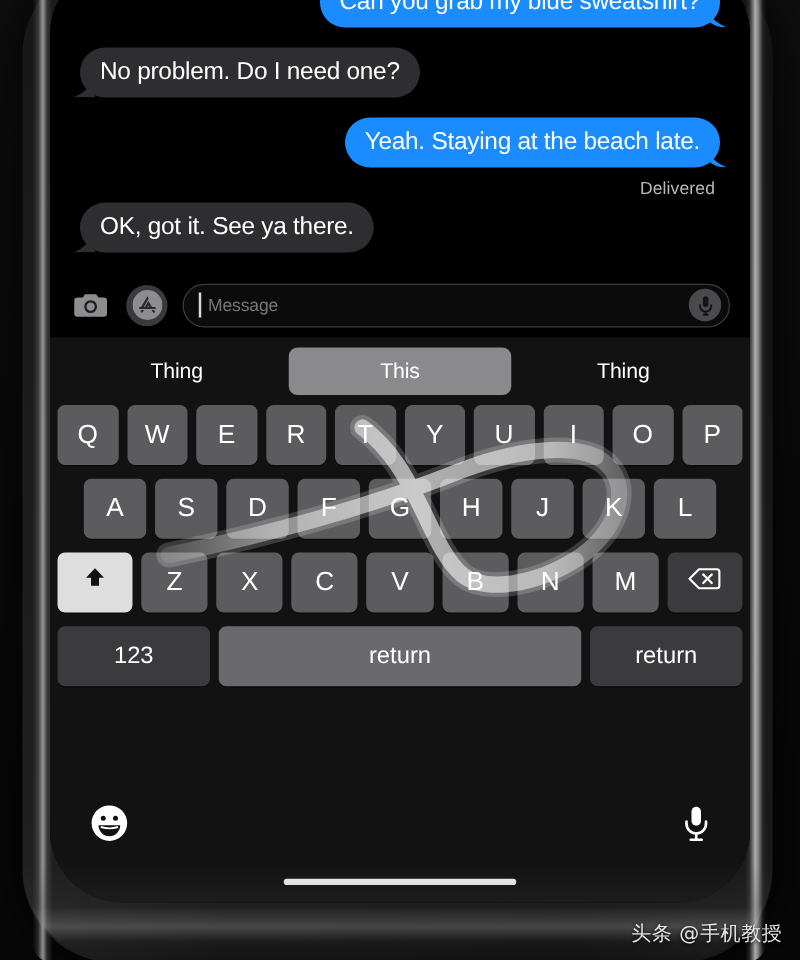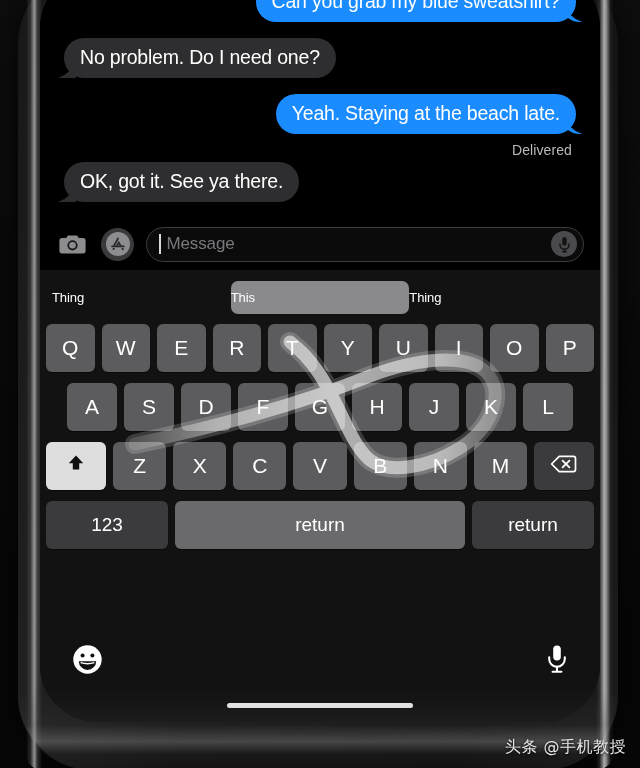--- a/index.html
+++ b/index.html
@@ -200,21 +200,21 @@
   }
   #caret {
     width: 2.4px;
     height: 20px;
     background: #d8d8d8;
     flex: 0 0 auto;
     margin-right: 5px;
   }
   #message-placeholder {
     flex: 1 1 auto;
-    font-size: 17px;
+    font-size: 14px;
     color: #79797d;
     letter-spacing: -0.1px;
   }
   #dictate-btn {
     width: 26px;
     height: 26px;
     border-radius: 50%;
     background: #4a4a4d;
     display: flex;
     align-items: center;
@@ -236,22 +236,22 @@
   #predictive {
     height: 54px;
     display: flex;
     align-items: center;
     justify-content: space-between;
     padding: 0 12px;
     box-sizing: border-box;
   }
   .pred {
     flex: 1 1 0;
-    text-align: left;
-    font-size: 13px;
+    text-align: center;
+    font-size: 17px;
     color: #fff;
     padding: 9px 0;
     border-radius: 7px;
     letter-spacing: -.1px;
   }
   .pred.selected { background: #8a8a8d; }
 
   
   .krow {
     display: flex;

